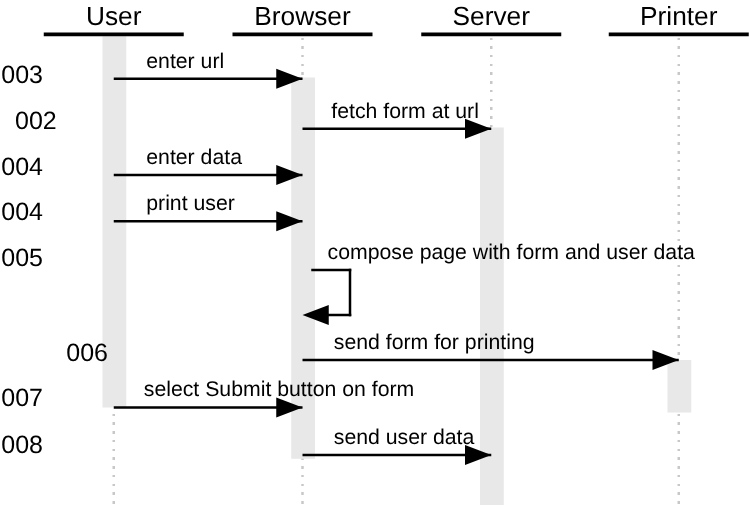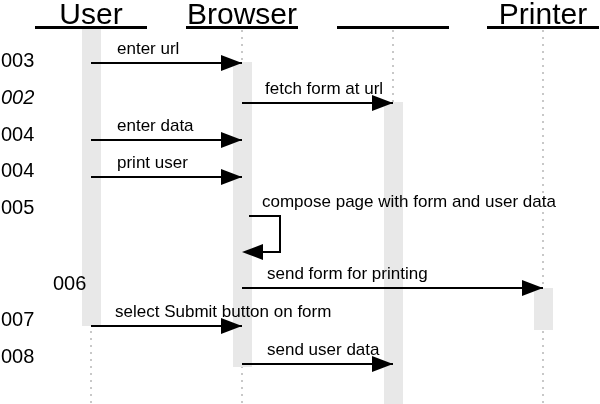--- a/index.html
+++ b/index.html
@@ -13,21 +13,21 @@
     background: #ffffff;
     overflow: hidden;
   }
   .abs { position: absolute; }
   .lifeline {
     width: 2px;
     background-image: repeating-linear-gradient(to bottom, #c8c8c8 0 2px, transparent 2px 7px);
   }
   .activation { background: #e8e8e8; }
   .actor-header {
-    font-size: 30px;
+    font-size: 21px;
     line-height: 25px;
     text-align: center;
     white-space: nowrap;
   }
   .underline { height: 3px; background: #000; }
   .msg-line { height: 2px; background: #000; }
   .msg-vline { width: 2px; background: #000; }
   .arrow-right {
     width: 0; height: 0;
     border-top: 8px solid transparent;
@@ -62,28 +62,29 @@
     <div class="abs lifeline" style="left: 392px; top: 30px; height: 374px;"></div>
     <div class="abs lifeline" style="left: 542px; top: 30px; height: 374px;"></div>
     <div class="abs activation" style="left: 82px; top: 29px; width: 19px; height: 297px;"></div>
     <div class="abs activation" style="left: 233px; top: 62px; width: 19px; height: 305px;"></div>
     <div class="abs activation" style="left: 384px; top: 102px; width: 19px; height: 302px;"></div>
     <div class="abs activation" style="left: 534px; top: 288px; width: 19px; height: 42px;"></div>
     <div class="abs actor-header" style="left: 21px; top: 1px; width: 140px;">User</div>
     <div class="abs underline" style="left: 35px; top: 26px; width: 112px;"></div>
     <div class="abs actor-header" style="left: 172px; top: 1px; width: 140px;">Browser</div>
     <div class="abs underline" style="left: 186px; top: 26px; width: 112px;"></div>
+    <div class="abs actor-header" style="left: 323px; top: 1px; width: 140px;">Server</div>
     <div class="abs underline" style="left: 337px; top: 26px; width: 112px;"></div>
     <div class="abs actor-header" style="left: 473px; top: 1px; width: 140px;">Printer</div>
     <div class="abs underline" style="left: 487px; top: 26px; width: 112px;"></div>
     <div class="abs row-num" style="left: 1px; top: 48px;">003</div>
     <div class="abs msg-label" style="left: 117px; top: 39px;">enter url</div>
     <div class="abs msg-line" style="left: 91px; top: 62px; width: 151px;"></div>
     <div class="abs arrow-right" style="left: 221px; top: 55px;"></div>
-    <div class="abs row-num" style="left: 1px; top: 85px; font-style: italic;">002</div>
+    <div class="abs row-num" style="left: 12px; top: 85px;">002</div>
     <div class="abs msg-label" style="left: 265px; top: 79px;">fetch form at url</div>
     <div class="abs msg-line" style="left: 242px; top: 102px; width: 151px;"></div>
     <div class="abs arrow-right" style="left: 372px; top: 95px;"></div>
     <div class="abs row-num" style="left: 1px; top: 122px;">004</div>
     <div class="abs msg-label" style="left: 117px; top: 116px;">enter data</div>
     <div class="abs msg-line" style="left: 91px; top: 139px; width: 151px;"></div>
     <div class="abs arrow-right" style="left: 221px; top: 132px;"></div>
     <div class="abs row-num" style="left: 1px; top: 158px;">004</div>
     <div class="abs msg-label" style="left: 117px; top: 153px;">print user</div>
     <div class="abs msg-line" style="left: 91px; top: 176px; width: 151px;"></div>

